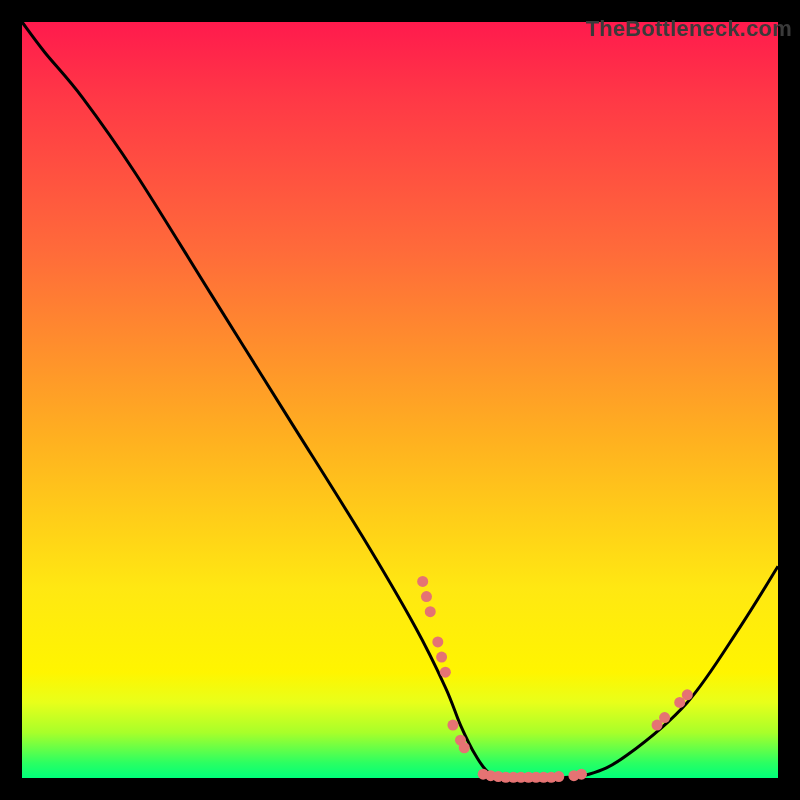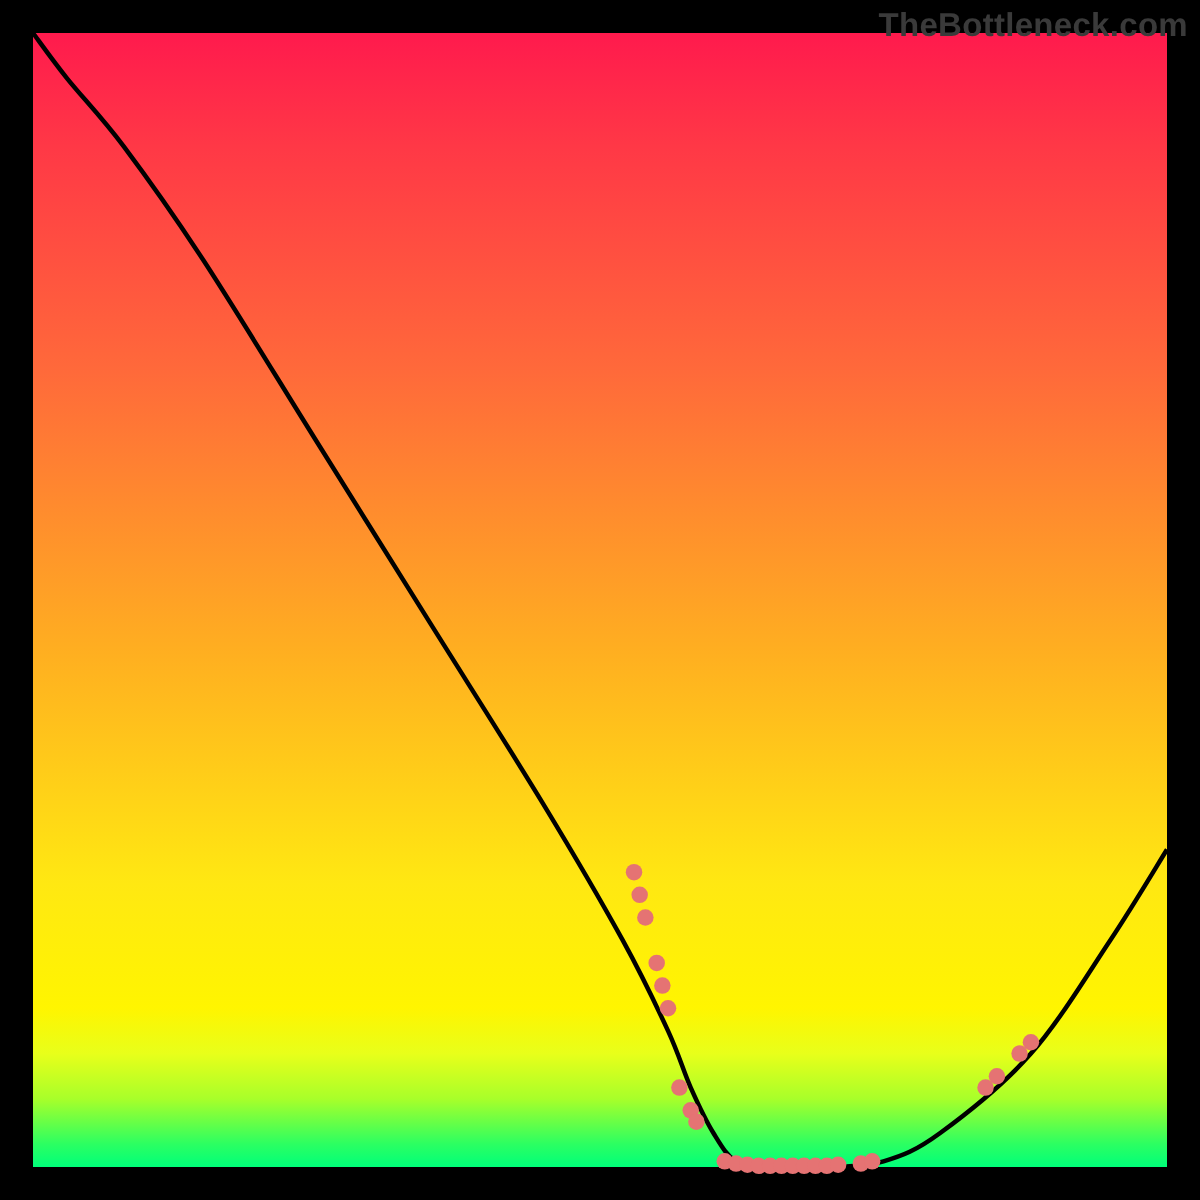--- a/index.html
+++ b/index.html
@@ -33,21 +33,21 @@
       #ffe812 75%,
       #fff500 86%,
       #e8ff1a 90%,
       #a8ff2a 94%,
       #2bff62 98%,
       #00ff7a 100%
     );
   }
   .watermark {
     position: absolute;
-    top: 4px;
+    top: 16px;
     right: 8px;
     color: #3a3a3a;
     font-size: 22px;
     font-weight: 600;
     letter-spacing: 0.2px;
     user-select: none;
   }
   svg.curve {
     position: absolute;
     left: 0;

